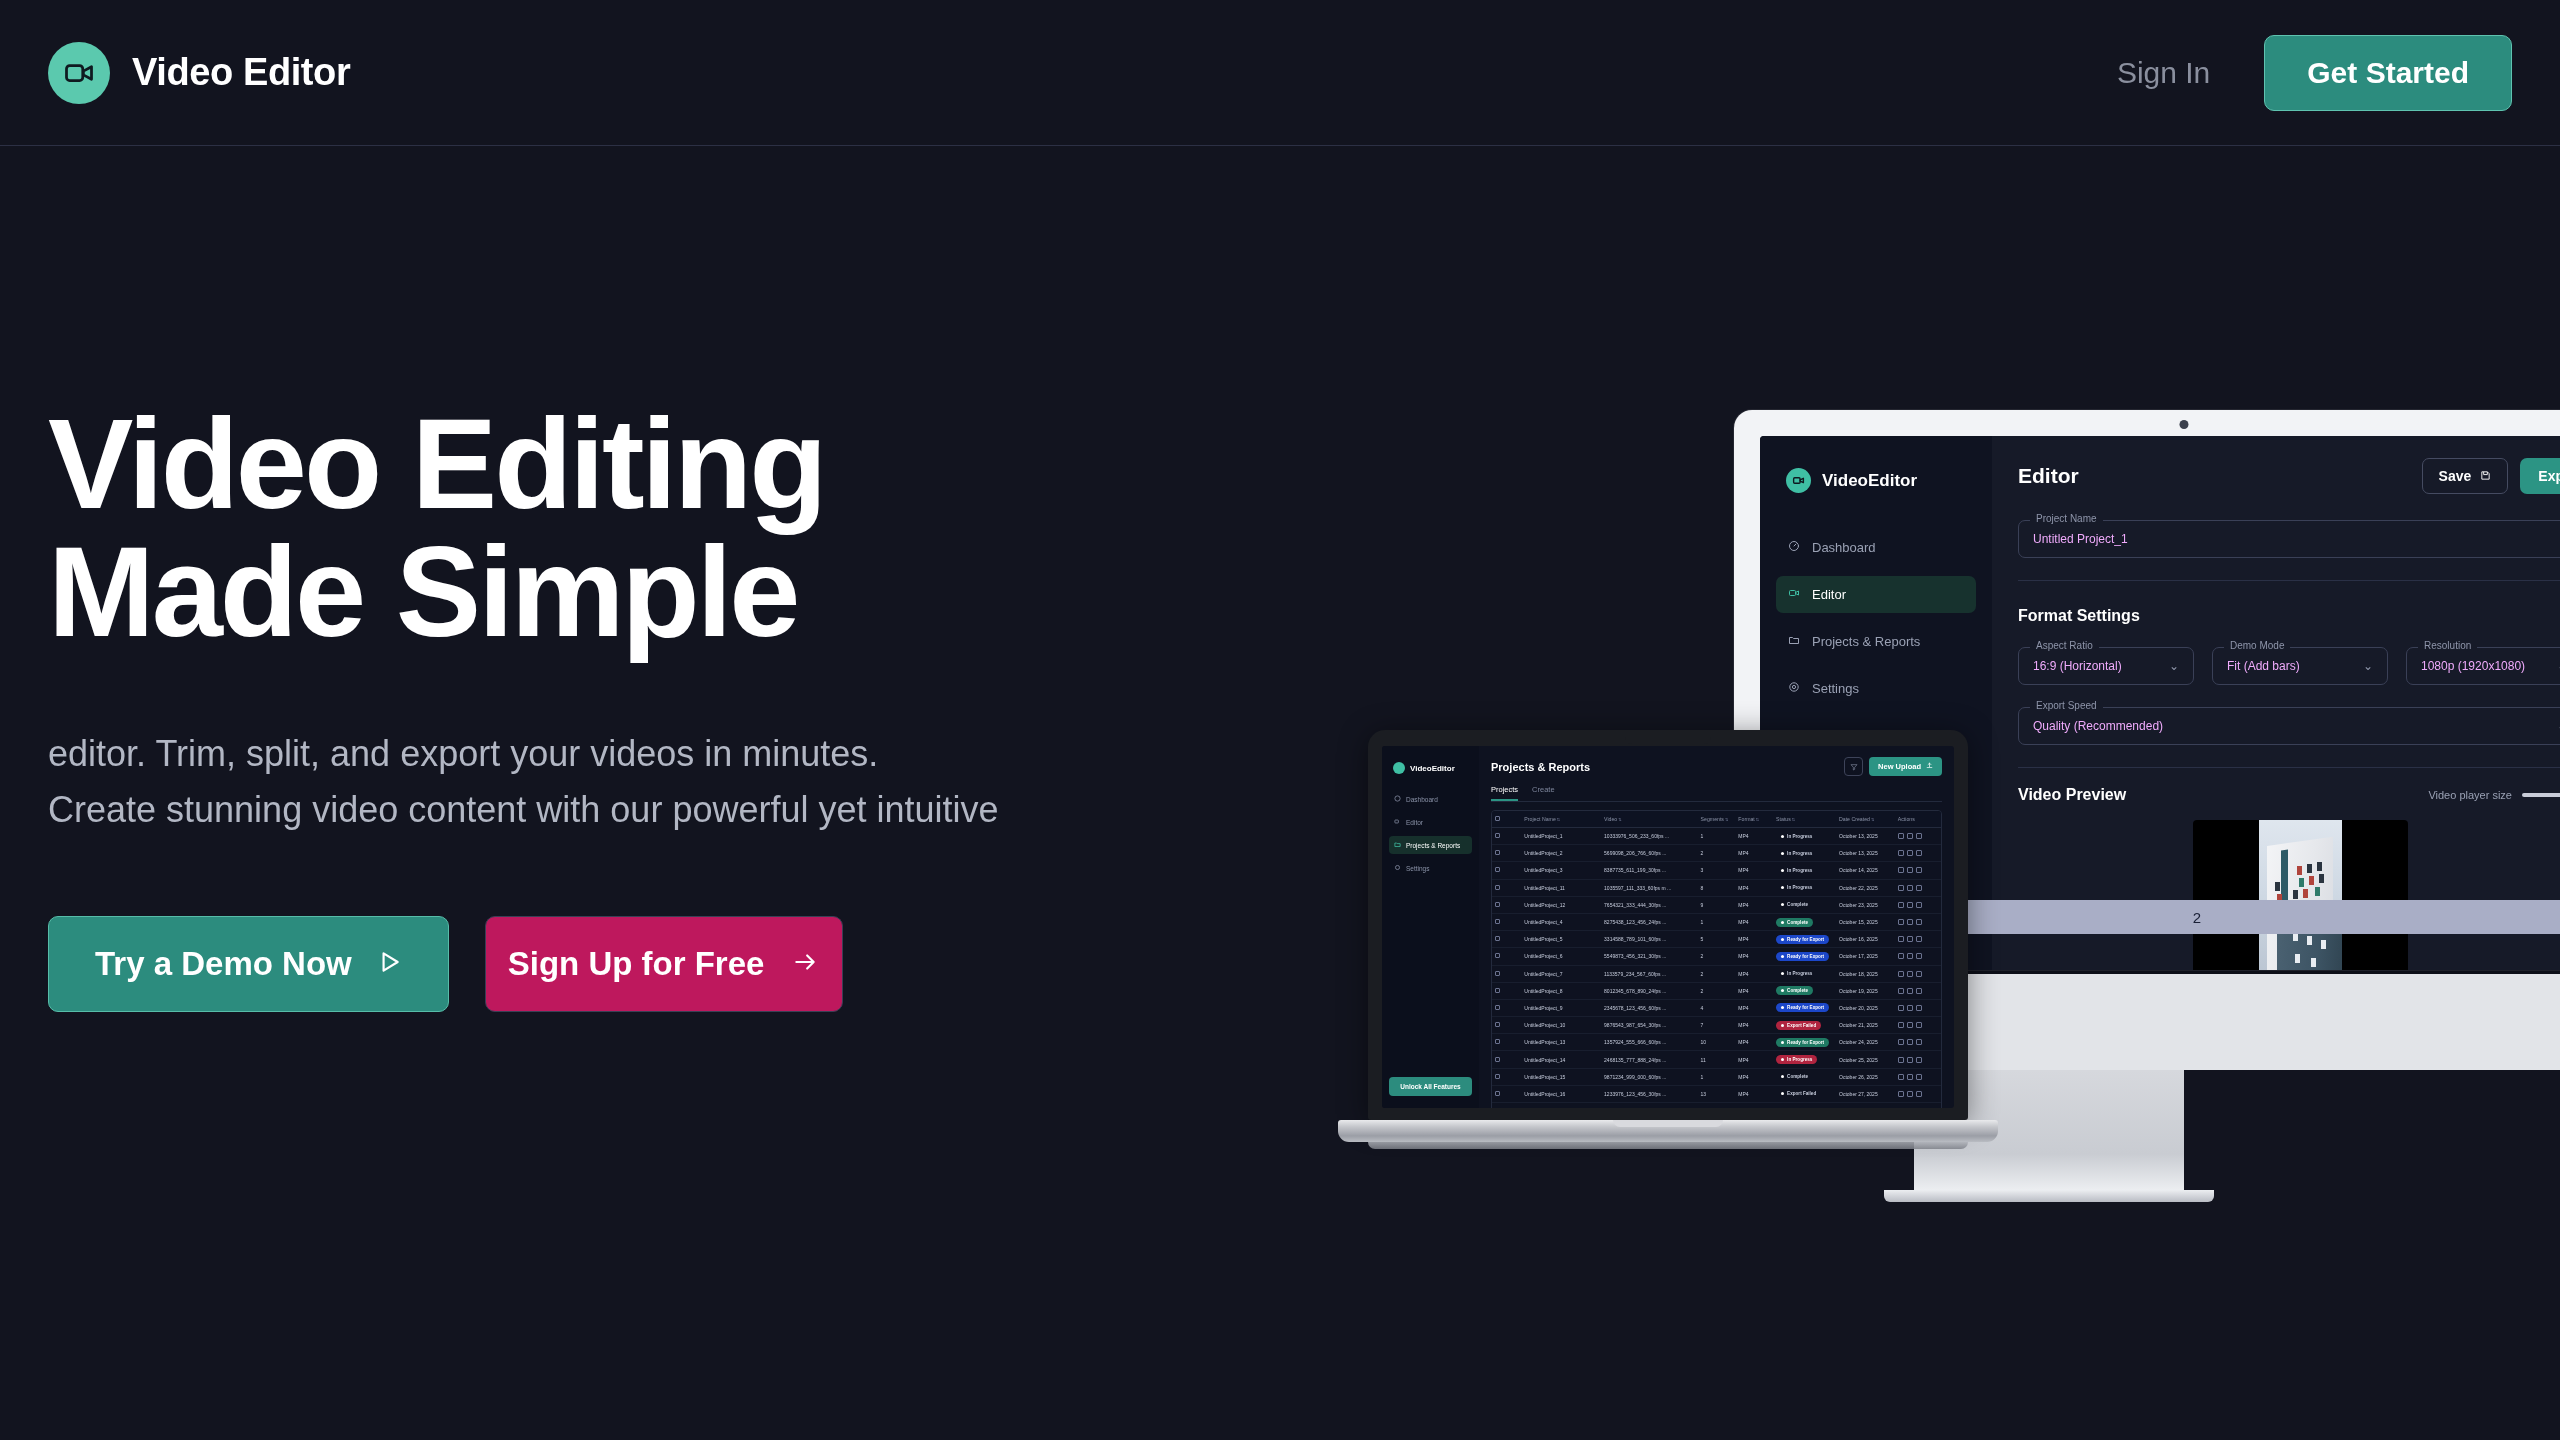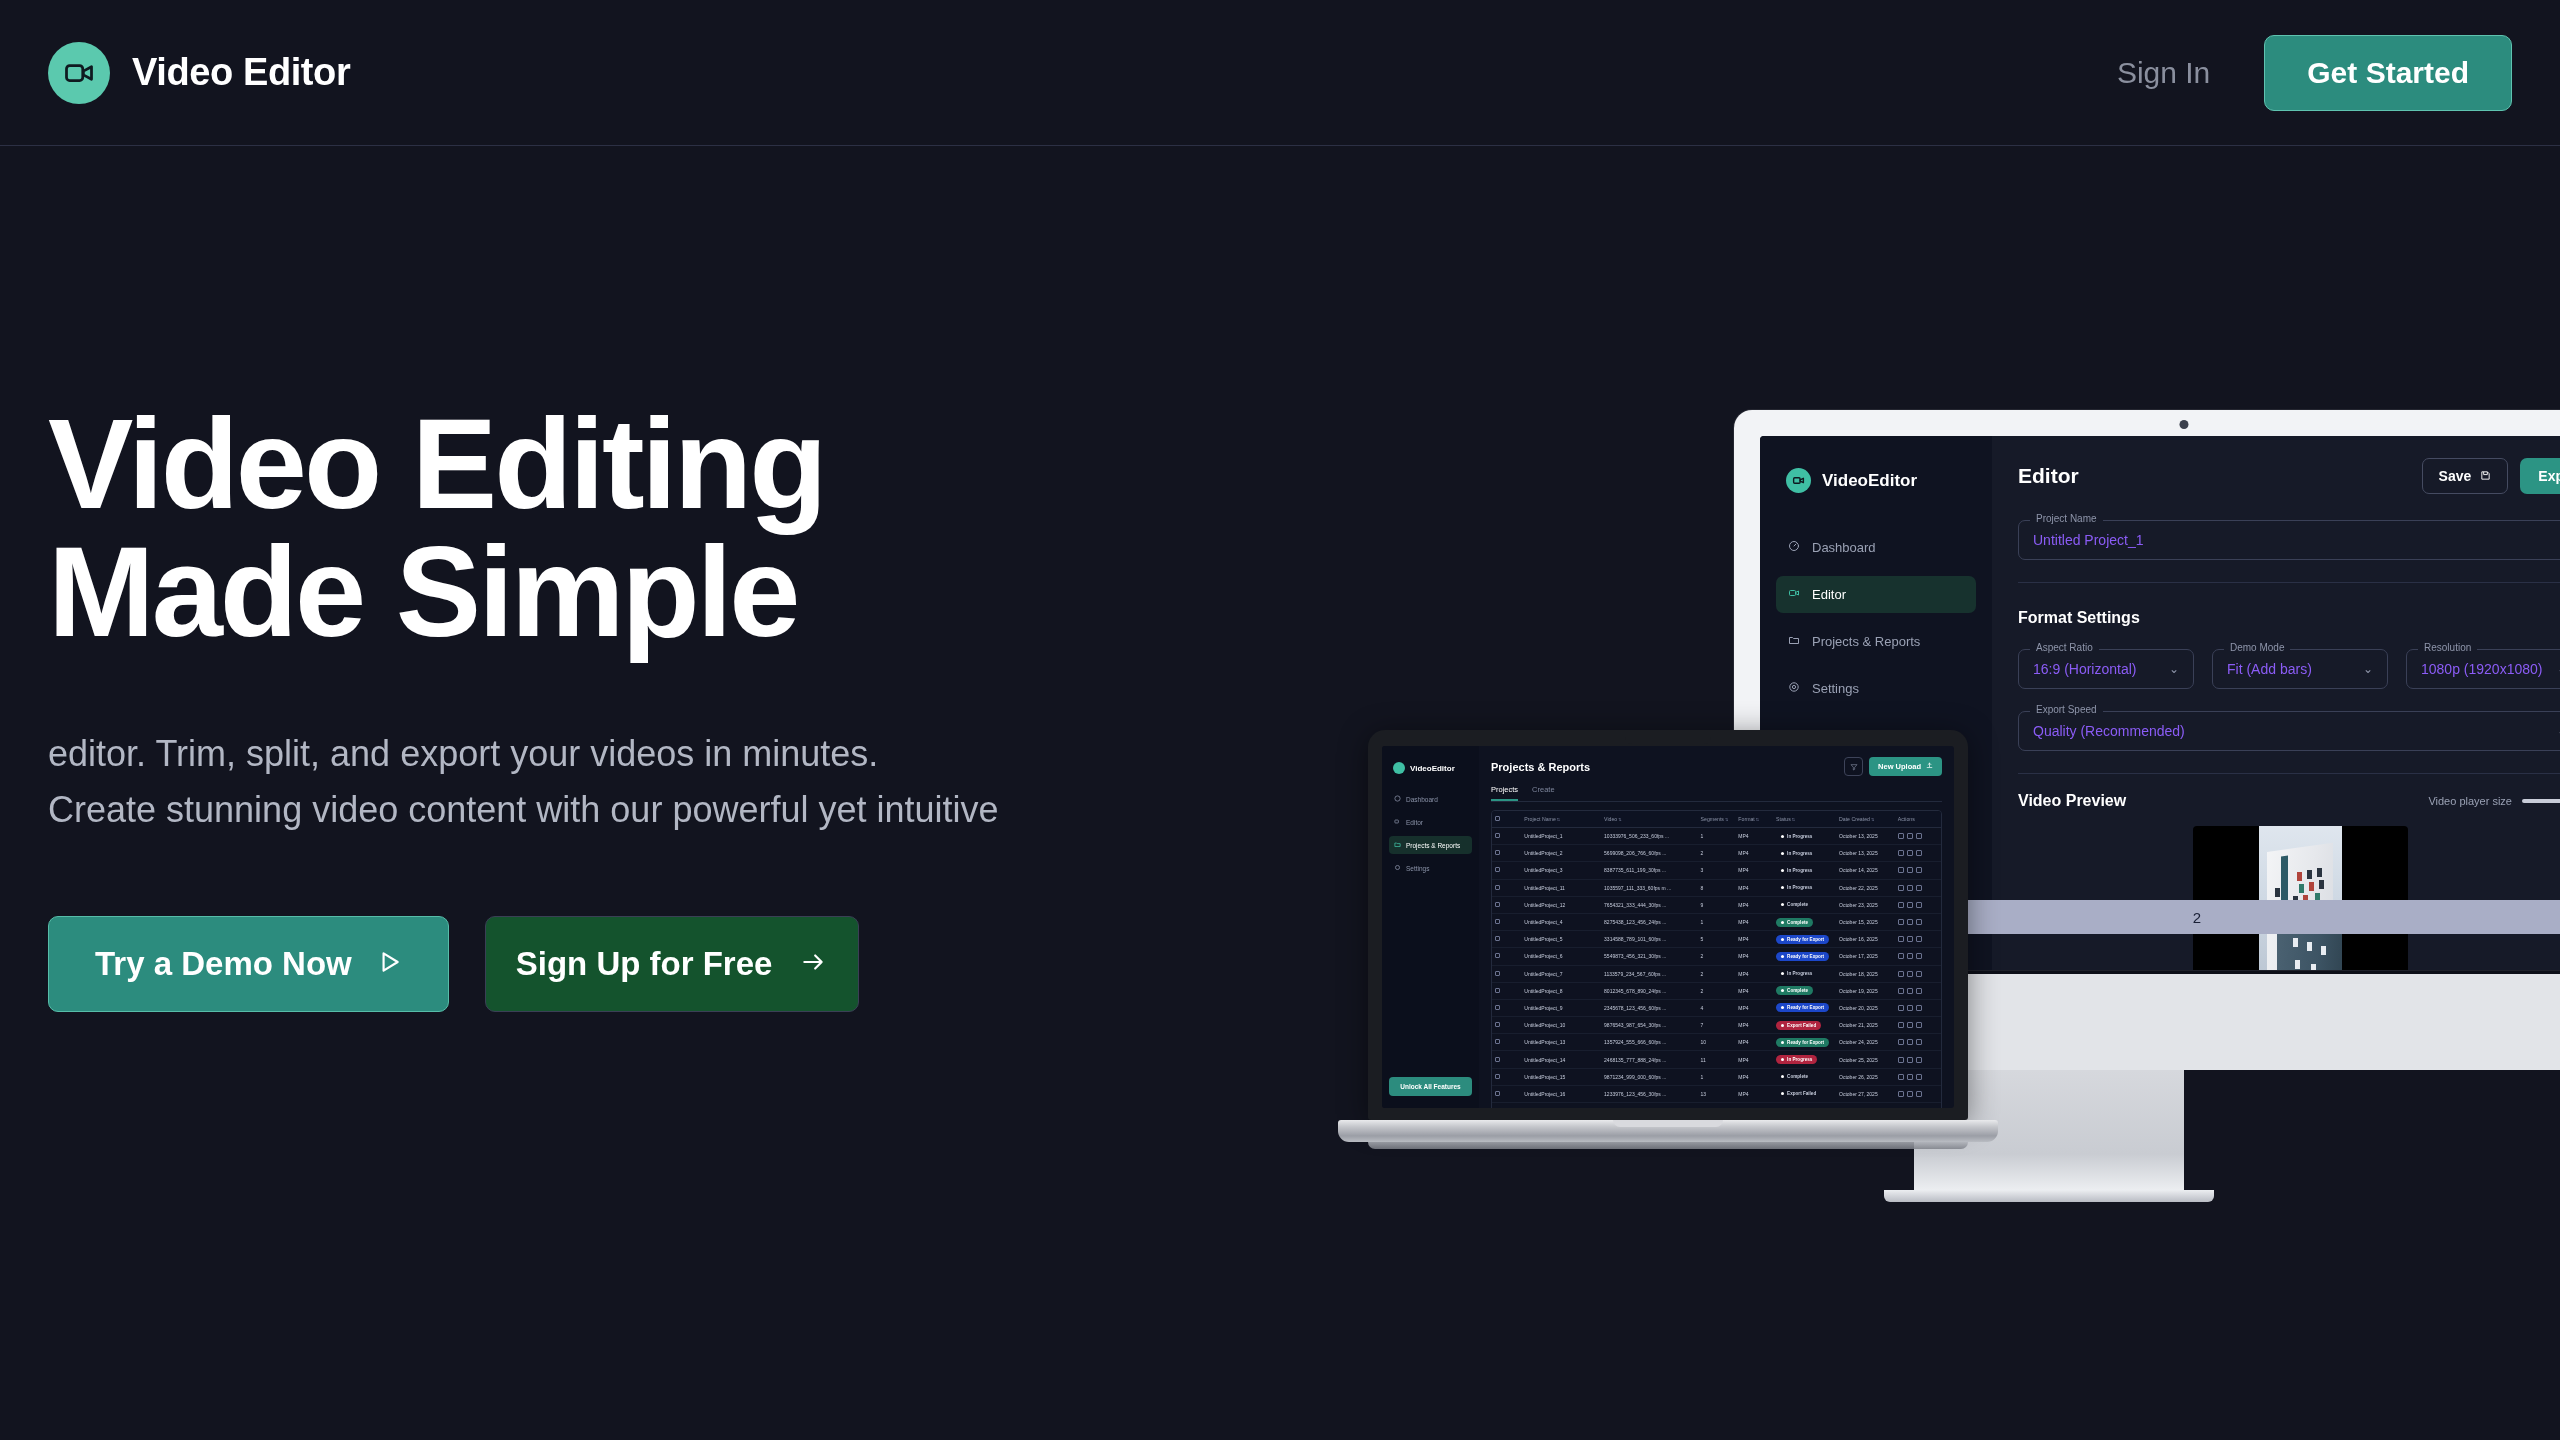--- a/index.html
+++ b/index.html
@@ -54,23 +54,23 @@
   }
   .hero-sub .ln{ display:block; }
   .hero-buttons{ margin-top:78px; display:flex; gap:36px; }
   .btn-demo{
     background:#2c8c7e; border:1px solid #57bda9; border-radius:10px;
     color:#fff; font-size:33px; font-weight:700;
     padding:28px 46px; display:flex; align-items:center; gap:24px;
     cursor:pointer; white-space:nowrap; font-family:"Liberation Sans",sans-serif;
   }
   .btn-signup{
-    background:#14532d; border:1px solid #3a3f55; border-radius:10px;
+    background:#be185d; border:1px solid #3a3f55; border-radius:10px;
     color:#fff; font-size:33px; font-weight:700;
-    padding:28px 30px; display:flex; align-items:center; gap:26px;
+    padding:28px 22px; display:flex; align-items:center; gap:26px;
     cursor:pointer; white-space:nowrap; font-family:"Liberation Sans",sans-serif;
   }
 
   
   .stage{ position:absolute; inset:0; z-index:10; overflow:hidden; }
 
   
   .monitor{
     position:absolute; left:1734px; top:410px; width:900px;
   }
@@ -143,21 +143,21 @@
   }
   .fieldset{
     border:1px solid #3a4057; border-radius:7px;
     padding:11px 14px; position:relative; margin-top:22px;
     display:flex; align-items:center; justify-content:space-between;
   }
   .fieldset > .legend{
     position:absolute; top:-8px; left:11px; background:#161a28;
     padding:0 6px; font-size:10px; color:#8e95aa;
   }
-  .fieldset .val{ color:#8b5cf6; font-size:14px; }
+  .fieldset .val{ color:#f0abfc; font-size:12px; }
   .chev{ color:#8e95aa; font-size:12px; }
   .ed-sectitle{ color:#fff; font-size:16px; font-weight:700; margin-top:26px; }
   .ed-grid3{ display:flex; gap:18px; }
   .ed-grid3 .fieldset{ flex:1; }
   .ed-half{ width:calc(33.33% - 12px); }
   .ed-divider{ height:1px; background:#2a3046; margin-top:22px; }
   .ed-prevrow{ display:flex; align-items:center; justify-content:space-between; margin-top:18px; }
   .ed-prevlabel{ color:#fff; font-size:16px; font-weight:700; }
   .ed-sizewrap{ display:flex; align-items:center; gap:10px; }
   .ed-sizelabel{ color:#9aa1b4; font-size:11px; }

